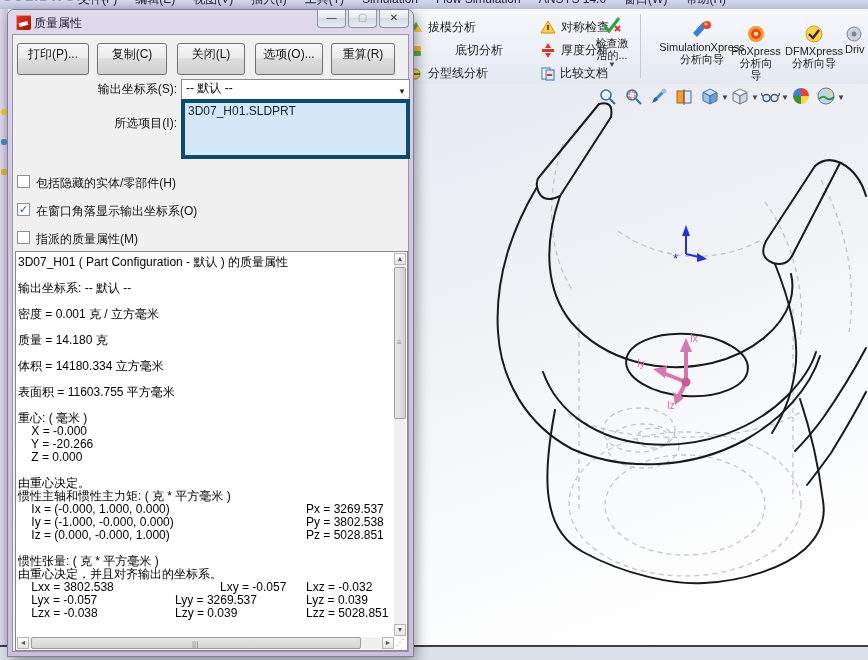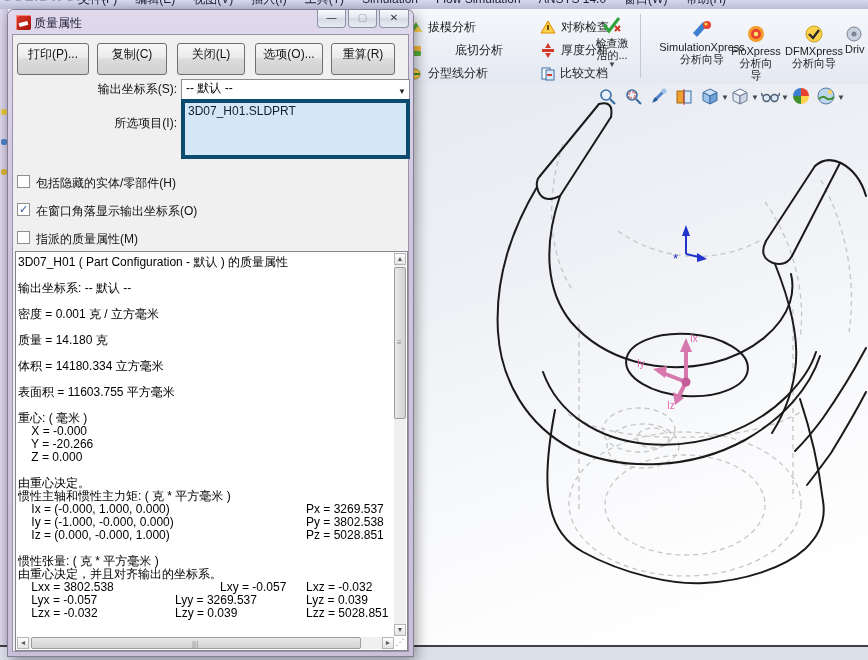--- a/index.html
+++ b/index.html
@@ -388,21 +388,21 @@
             <div class="res-line"><span class="pre">由重心决定。</span></div>
             <div class="res-line"><span class="pre">惯性主轴和惯性主力矩: ( 克 * 平方毫米 )</span></div>
             <div class="res-line"><span class="pre">    Ix = (-0.000, 1.000, 0.000)</span><span class="colabs" style="left: 288px;">Px = 3269.537</span></div>
             <div class="res-line"><span class="pre">    Iy = (-1.000, -0.000, 0.000)</span><span class="colabs" style="left: 288px;">Py = 3802.538</span></div>
             <div class="res-line"><span class="pre">    Iz = (0.000, -0.000, 1.000)</span><span class="colabs" style="left: 288px;">Pz = 5028.851</span></div>
             <div class="res-line"><span class="pre"></span></div>
             <div class="res-line"><span class="pre">惯性张量: ( 克 * 平方毫米 )</span></div>
             <div class="res-line"><span class="pre">由重心决定，并且对齐输出的坐标系。</span></div>
             <div class="res-line"><span class="pre">    Lxx = 3802.538</span><span class="colabs" style="left: 170px; margin-left: 32px;">Lxy = -0.057</span><span class="colabs" style="left: 288px;">Lxz = -0.032</span></div>
             <div class="res-line"><span class="pre">    Lyx = -0.057</span><span class="colabs" style="left: 157px;">Lyy = 3269.537</span><span class="colabs" style="left: 288px;">Lyz = 0.039</span></div>
-            <div class="res-line"><span class="pre">    Lzx = -0.032</span><span class="colabs" style="left: 157px;">Lzy = 0.039</span><span class="colabs" style="left: 288px;">Lzz = 5028.851</span></div>
+            <div class="res-line"><span class="pre">    Lzx = -0.038</span><span class="colabs" style="left: 157px;">Lzy = 0.039</span><span class="colabs" style="left: 288px;">Lzz = 5028.851</span></div>
           </div>
 
         <div class="sb" style="right:1px;top:1px;width:12px;height:383px;">
           <div class="sb-btn" style="top:0;">▲</div>
           <div class="sb-thumb" style="left:0;top:14px;width:12px;height:152px;">
             <div class="grip" style="left:2px;top:71px;">≡</div>
           </div>
           <div class="sb-btn" style="bottom:0;">▼</div>
         </div>
 

